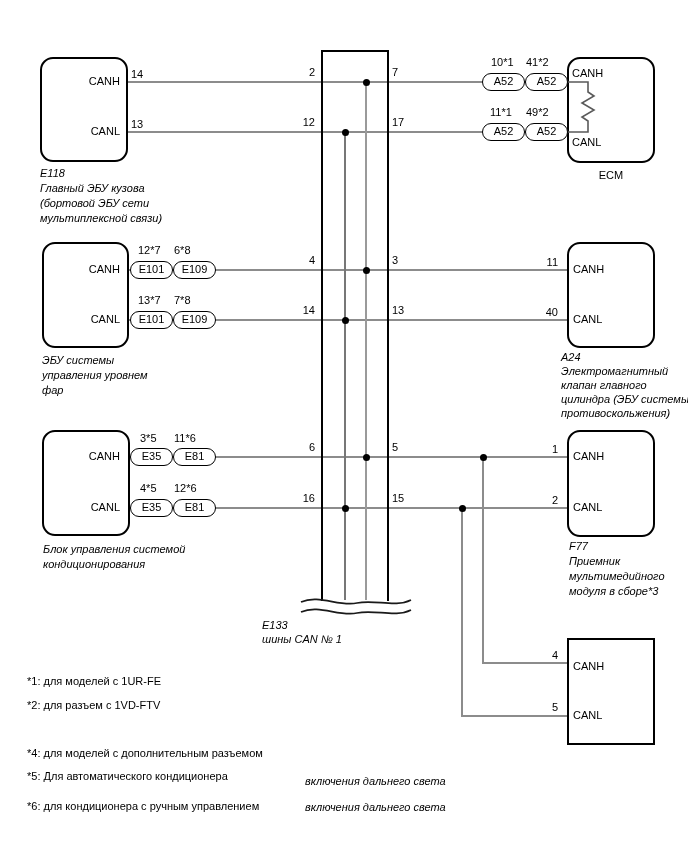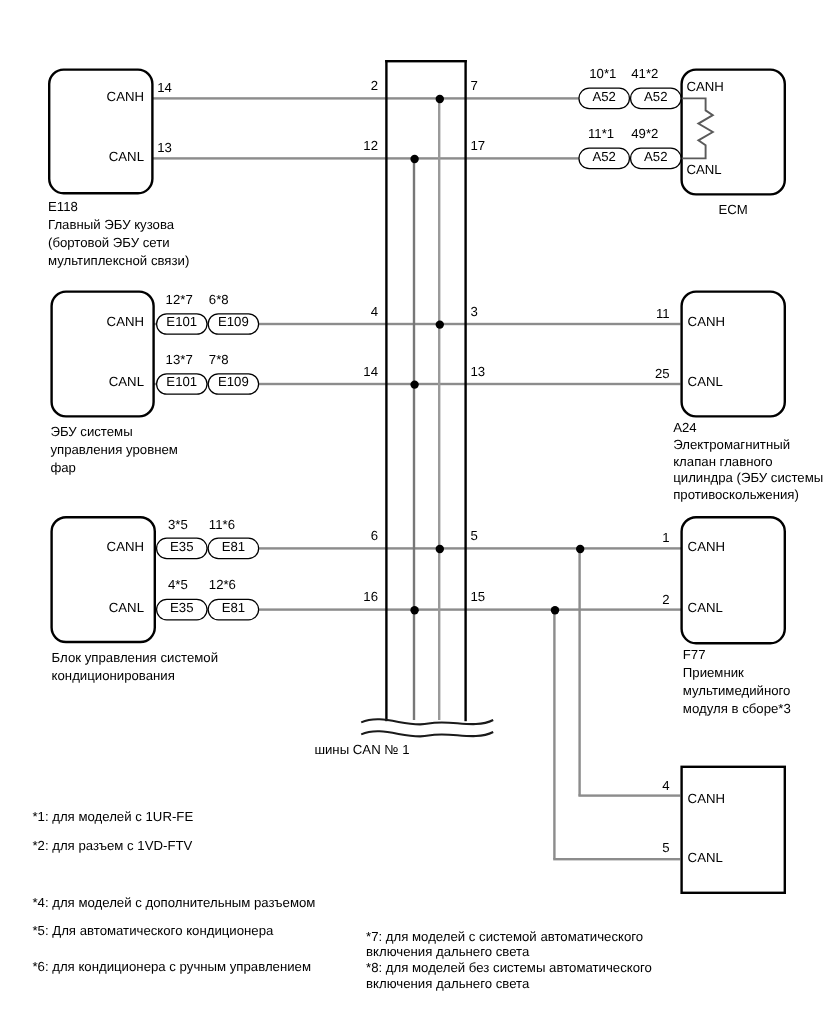--- a/index.html
+++ b/index.html
@@ -10,21 +10,21 @@
   .trunk-l{position:absolute;background:#777;}
   .dot{position:absolute;width:7px;height:7px;border-radius:50%;background:#000;}
   .box{position:absolute;background:#fff;border:2.5px solid #000;border-radius:13px;box-sizing:border-box;}
   .box.square{border-radius:0;}
   .bus{position:absolute;left:321px;top:50px;width:68px;height:551px;box-sizing:border-box;
        border:2.5px solid #000;border-bottom:none;background:transparent;}
   .pill{position:absolute;width:43px;height:18px;background:#fff;border:1.5px solid #000;border-radius:9px;
         box-sizing:border-box;text-align:center;line-height:14px;font-size:11px;}
   .t{position:absolute;white-space:nowrap;line-height:11px;}
   .r{text-align:right;}
-  .cap{position:absolute;white-space:nowrap;line-height:15px;}
+  .cap{position:absolute;white-space:nowrap;line-height:15px;font-style:italic;}
   .svgabs{position:absolute;}
 </style>
 </head>
 <body>
 
 <div class="canvas">
 
   <div class="wire" style="left:127px;top:81px;width:441px;height:2px"></div>
   <div class="wire" style="left:127px;top:131px;width:441px;height:2px"></div>
   <div class="wire" style="left:128px;top:269px;width:439px;height:2px"></div>
@@ -108,21 +108,21 @@
   <div class="t r" style="left:285px;top:493px;width:30px">16</div>
 
   <div class="t" style="left:392px;top:67px">7</div>
   <div class="t" style="left:392px;top:117px">17</div>
   <div class="t" style="left:392px;top:255px">3</div>
   <div class="t" style="left:392px;top:305px">13</div>
   <div class="t" style="left:392px;top:442px">5</div>
   <div class="t" style="left:392px;top:493px">15</div>
 
   <div class="t r" style="left:526px;top:257px;width:32px">11</div>
-  <div class="t r" style="left:526px;top:307px;width:32px">25</div>
+  <div class="t r" style="left:526px;top:307px;width:32px">40</div>
   <div class="t r" style="left:526px;top:444px;width:32px">1</div>
   <div class="t r" style="left:526px;top:495px;width:32px">2</div>
   <div class="t r" style="left:526px;top:650px;width:32px">4</div>
   <div class="t r" style="left:526px;top:702px;width:32px">5</div>
 
   <div class="t r" style="left:48px;top:76px;width:72px">CANH</div>
   <div class="t r" style="left:48px;top:126px;width:72px">CANL</div>
   <div class="t r" style="left:48px;top:264px;width:72px">CANH</div>
   <div class="t r" style="left:48px;top:314px;width:72px">CANL</div>
   <div class="t r" style="left:48px;top:451px;width:72px">CANH</div>
@@ -167,31 +167,30 @@
 
   <div class="cap" style="left:569px;top:539px">
     <div>F77</div>
     <div>Приемник</div>
     <div>мультимедийного</div>
     <div>модуля в сборе*3</div>
   </div>
 
 
   <div class="cap" style="left:262px;top:618px;line-height:14px">
+    <div>E133</div>
     <div>шины CAN № 1</div>
   </div>
 
   <div class="t" style="left:27px;top:676px">*1: для моделей с 1UR-FE</div>
   <div class="t" style="left:27px;top:700px">*2: для разъем с 1VD-FTV</div>
   <div class="t" style="left:27px;top:748px">*4: для моделей с дополнительным разъемом</div>
   <div class="t" style="left:27px;top:771px">*5: Для автоматического кондиционера</div>
   <div class="t" style="left:27px;top:801px">*6: для кондиционера с ручным управлением</div>
 
   <div class="cap" style="left:305px;top:775px;line-height:12.5px">
-    <div>*7: для моделей с системой автоматического</div>
     <div>включения дальнего света</div>
   </div>
   <div class="cap" style="left:305px;top:801px;line-height:12.5px">
-    <div>*8: для моделей без системы автоматического</div>
     <div>включения дальнего света</div>
   </div>
 
 </div>
 
 </body></html>

